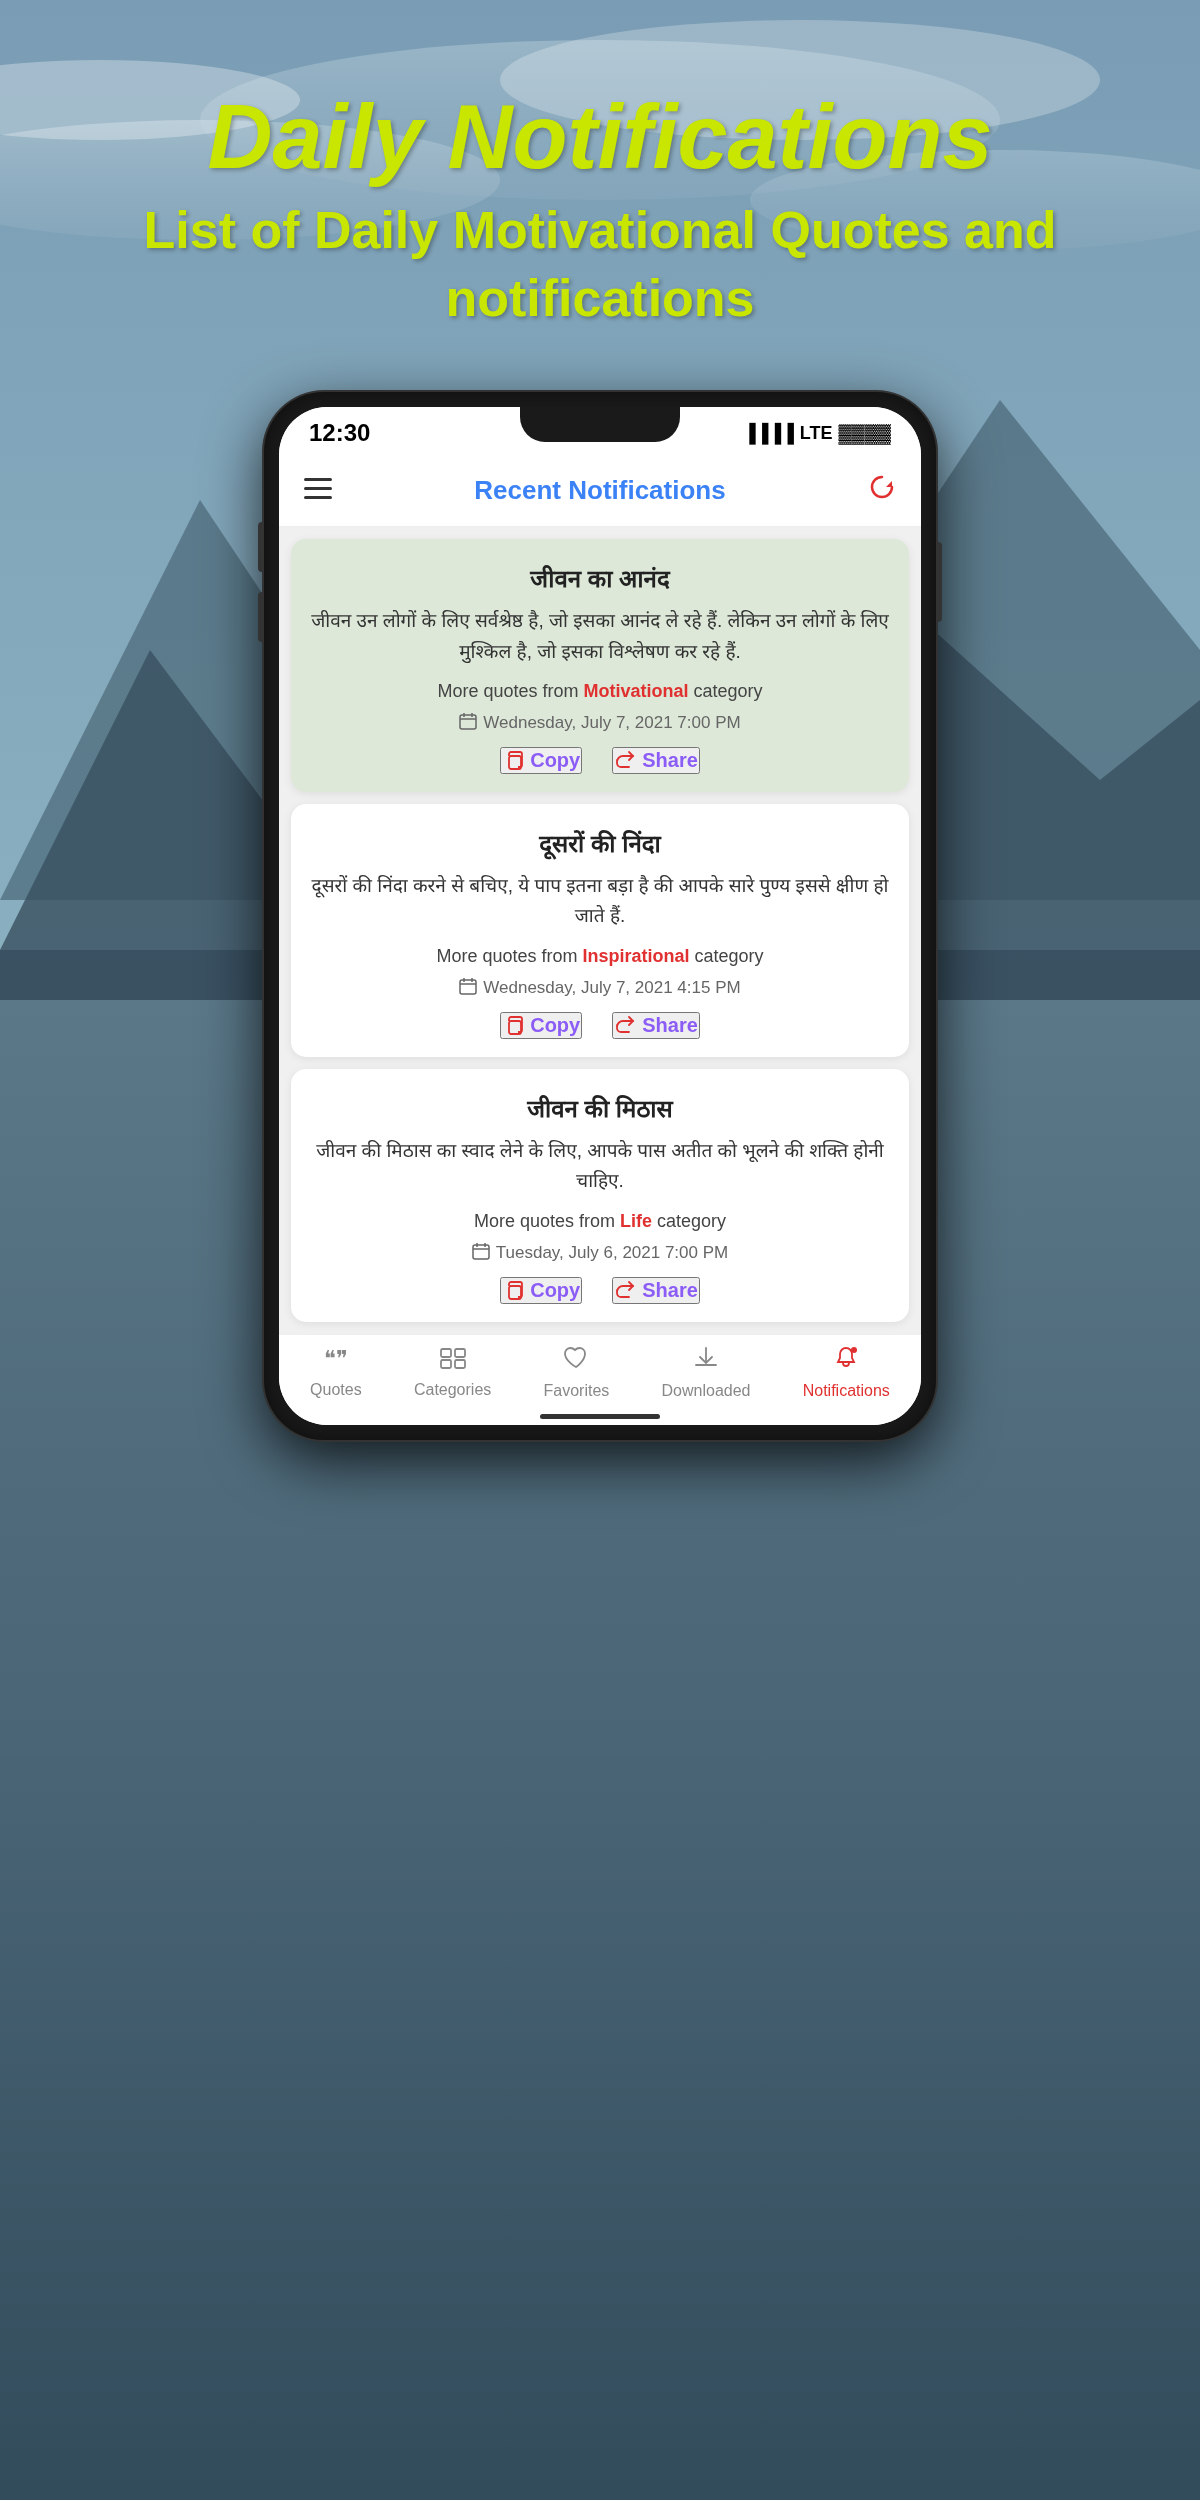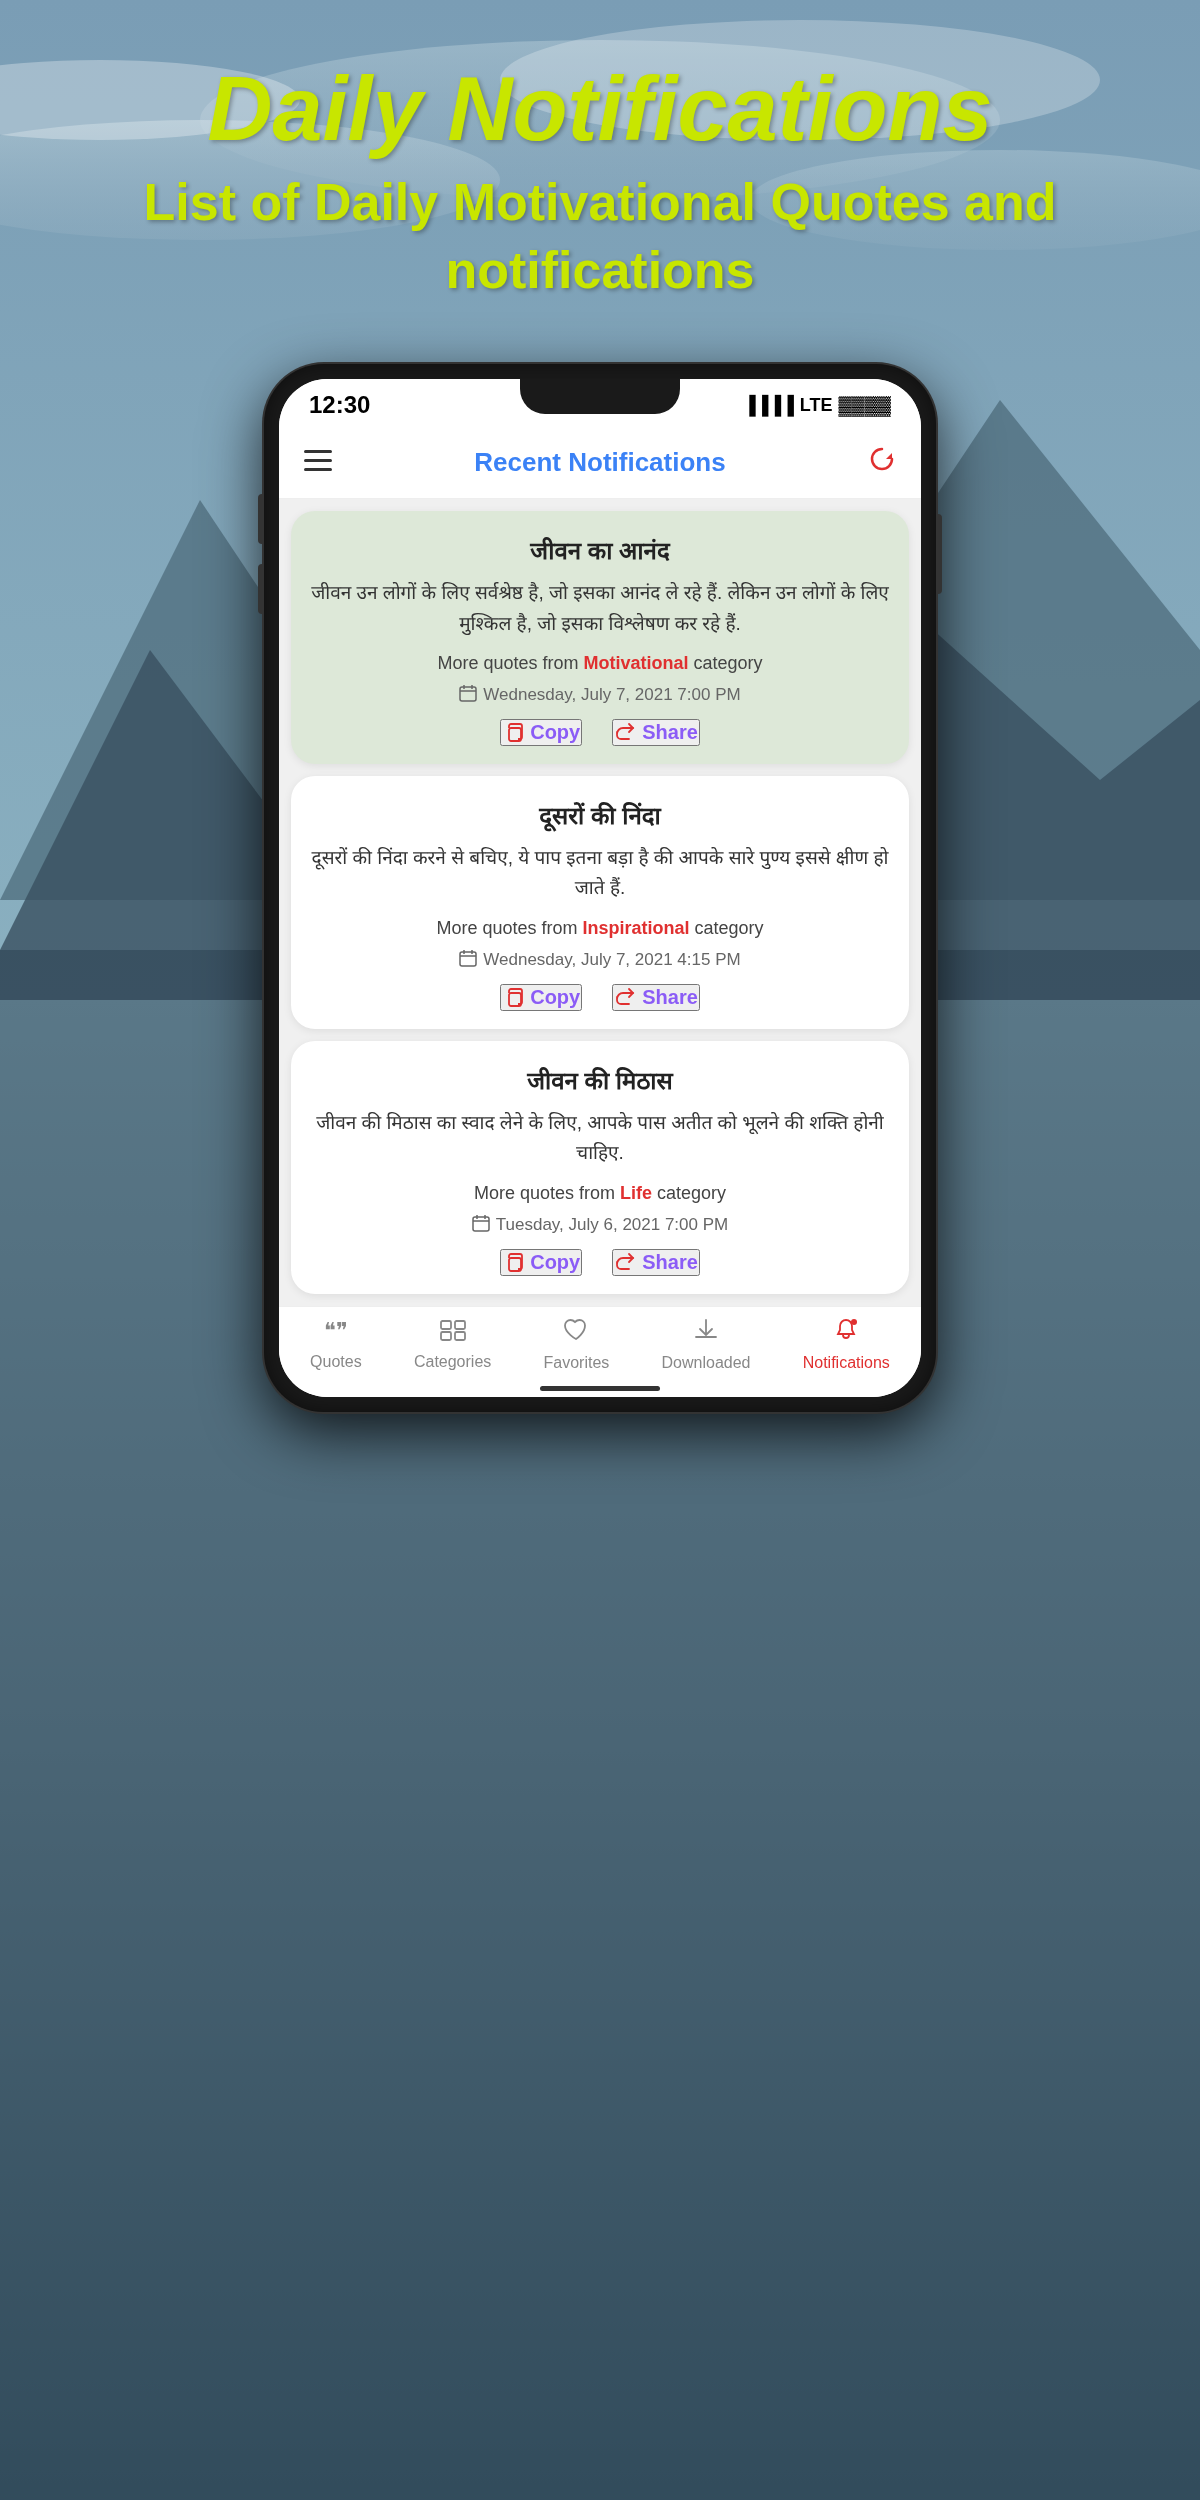--- a/index.html
+++ b/index.html
@@ -23,21 +23,21 @@
       top: 0; left: 0; right: 0; bottom: 0;
       background: 
         radial-gradient(ellipse at 50% 30%, rgba(200,220,230,0.3) 0%, transparent 60%),
         linear-gradient(180deg, #8aaabb 0%, #6a8a9a 15%, #5a7a8a 30%, #4a6878 50%, #3a5868 70%, #2a4858 100%);
     }
 
     .header-section {
       position: relative;
       z-index: 10;
       text-align: center;
-      padding: 60px 40px 40px;
+      padding: 88px 40px 40px;
     }
 
     .main-title {
       font-size: 90px;
       font-weight: 900;
       color: #c8e600;
       line-height: 1.1;
       text-shadow: 2px 2px 4px rgba(0,0,0,0.3);
       font-style: italic;
     }
@@ -143,21 +143,21 @@
       font-size: 28px;
     }
 
     .scroll-content {
       background: #f0f0f0;
       padding: 12px;
     }
 
     .quote-card {
       background: white;
-      border-radius: 24px;
+      border-radius: 15px;
       padding: 22px 20px 18px;
       margin-bottom: 12px;
       box-shadow: 0 2px 8px rgba(0,0,0,0.08);
     }
 
     .quote-card.first-card {
       background: #dde8d8;
     }
 
     .quote-title {

